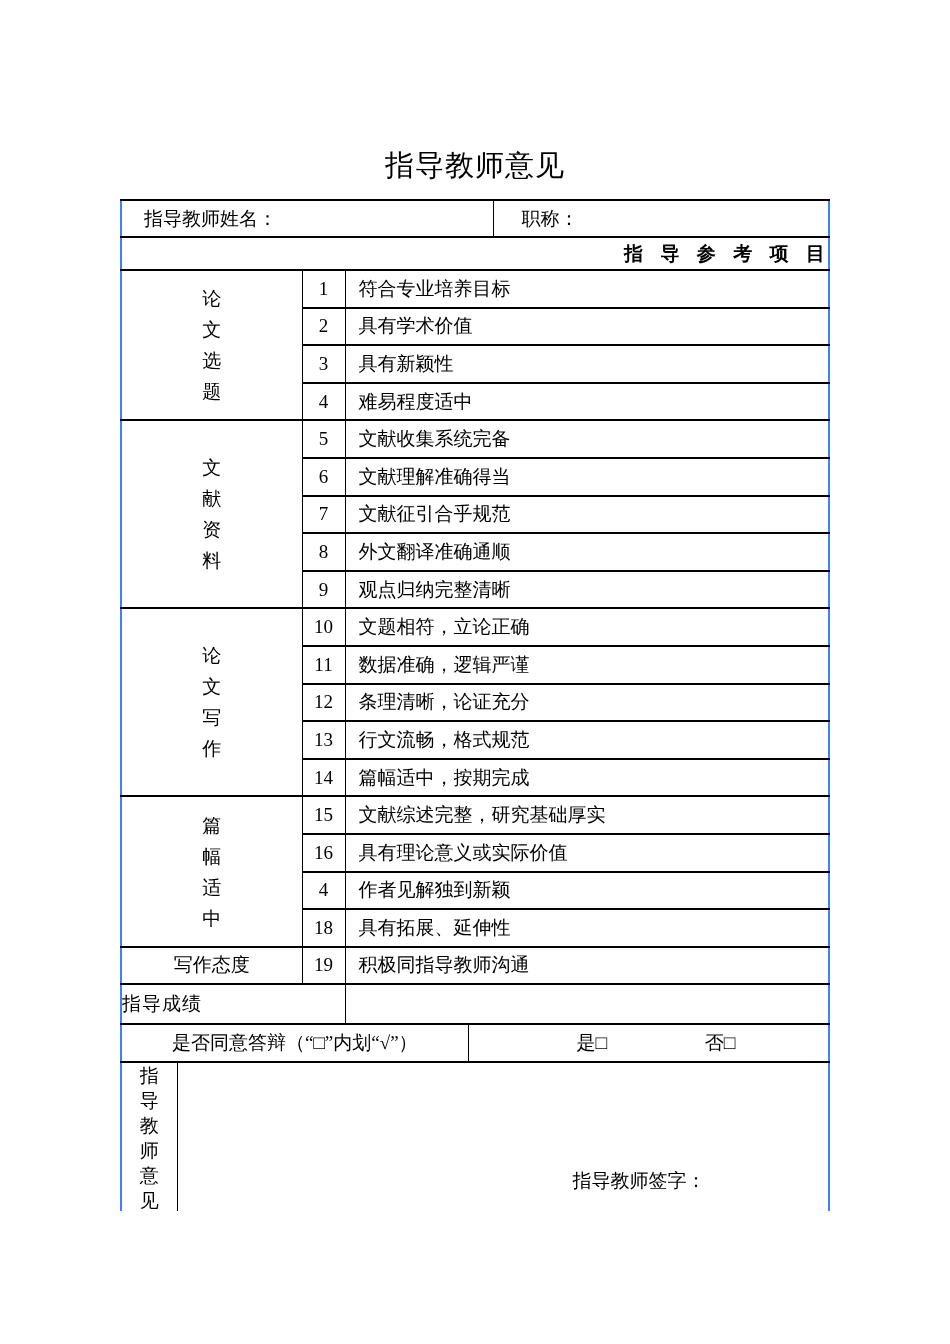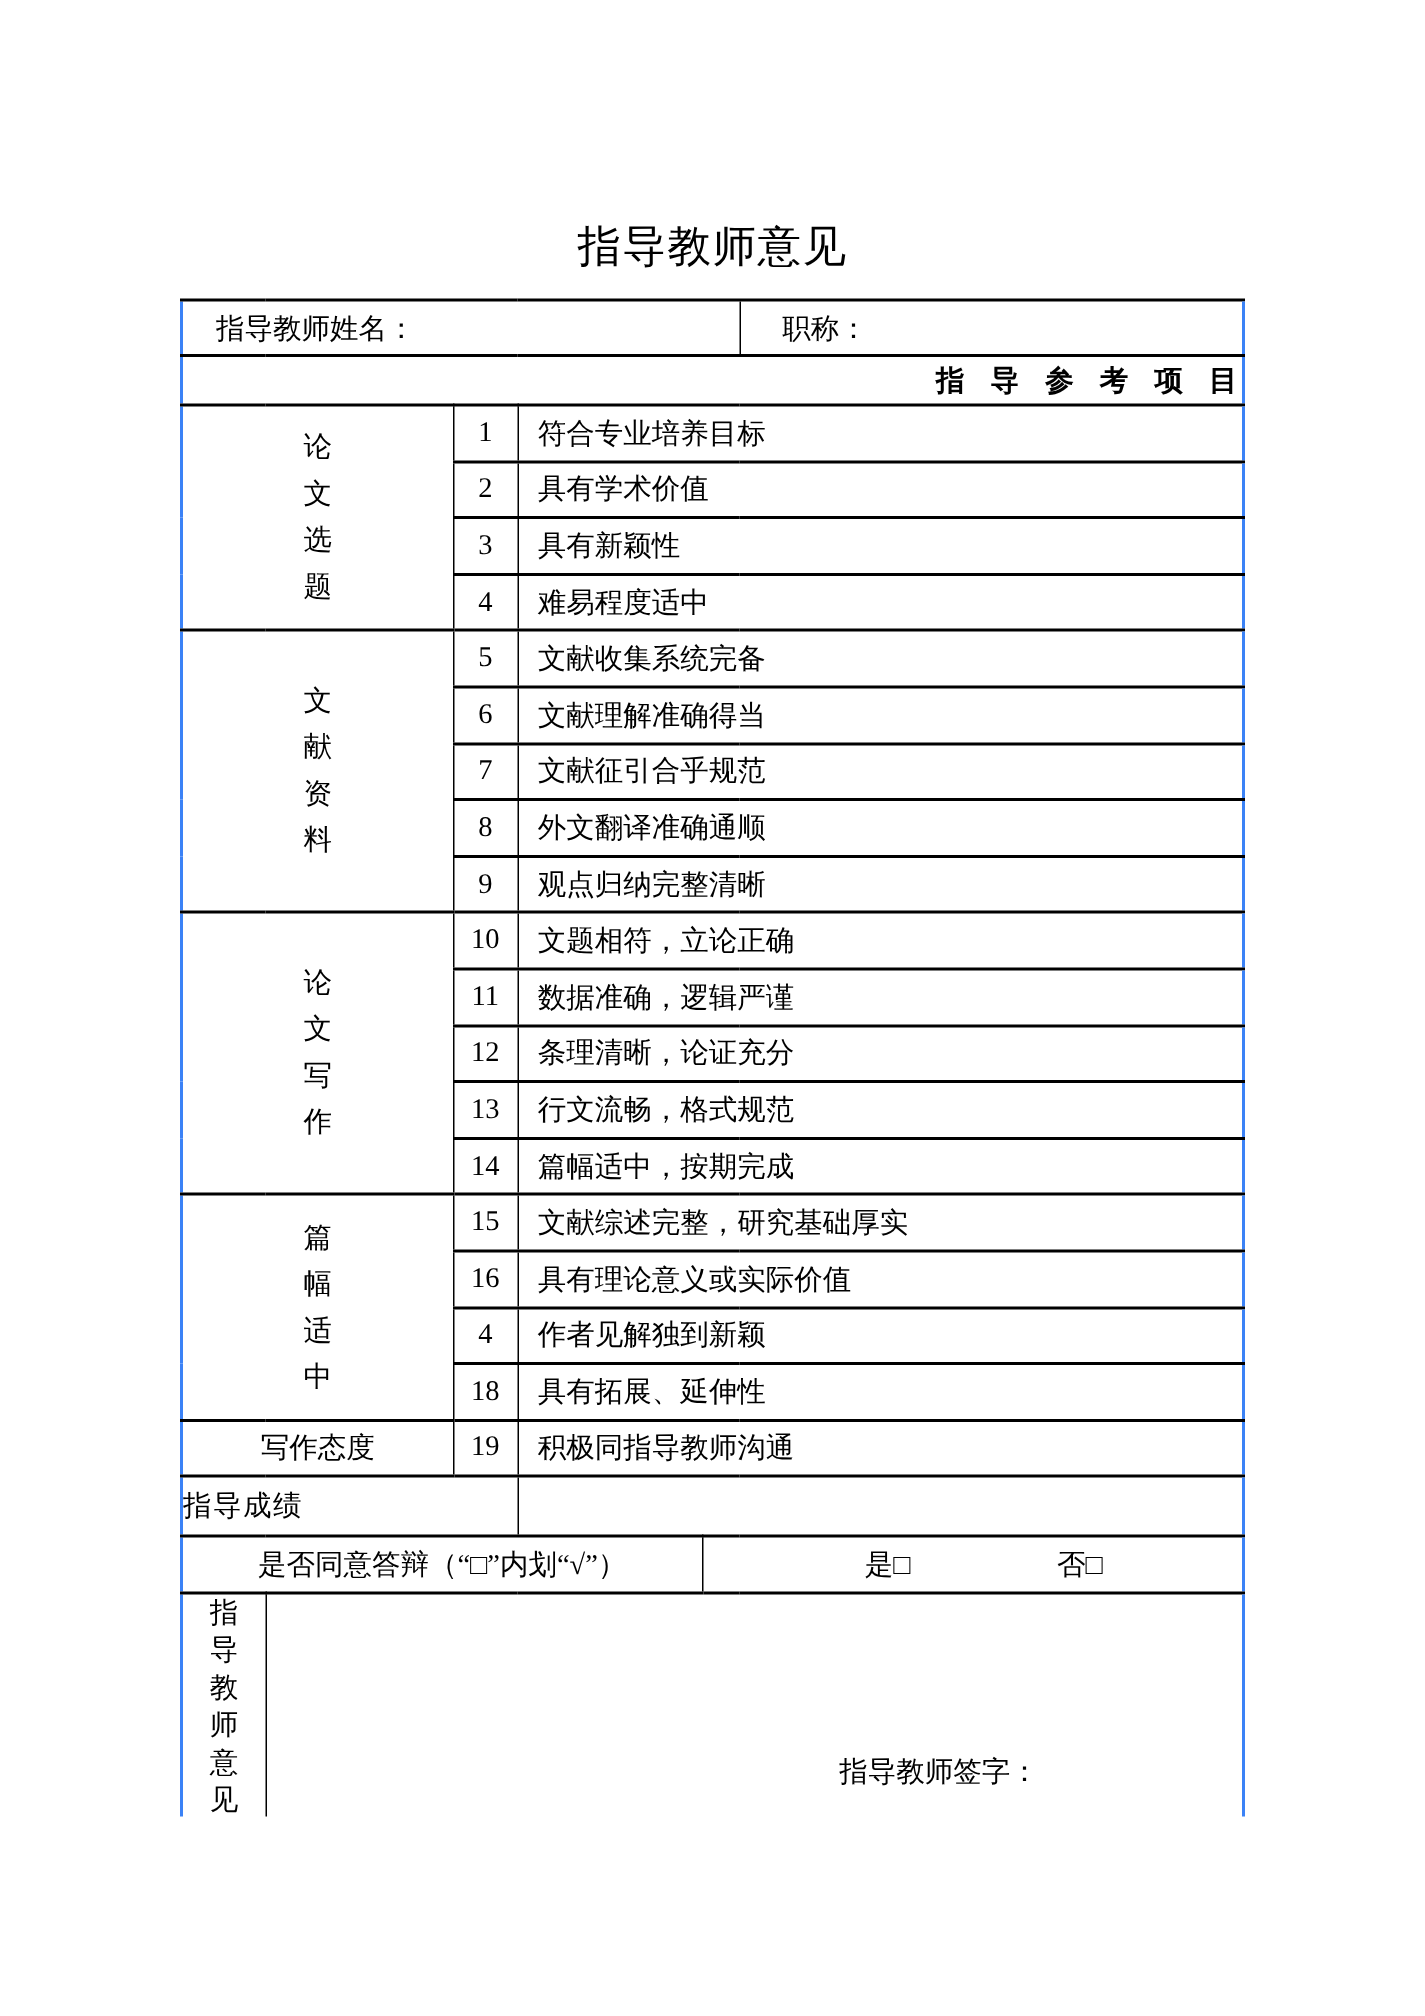--- a/index.html
+++ b/index.html
@@ -71,21 +71,21 @@
   }
   .num  { text-align: center; }
   .item { padding-left: 13px; }
   .score-label { text-align: left; letter-spacing: 1px; }
   .def-label   { text-align: center; }
   .def-options { padding-left: 108px; }
   .def-no { margin-left: 93px; }
   .opinion-cell { position: relative; }
   .sig-line {
     position: absolute;
-    left: 382px;
+    left: 395px;
     top: 105px;
     white-space: nowrap;
   }
   .date-line {
     position: absolute;
     left: 466px;
     top: 147px;
     white-space: nowrap;
   }
   .date-month { margin-left: 53px; }

